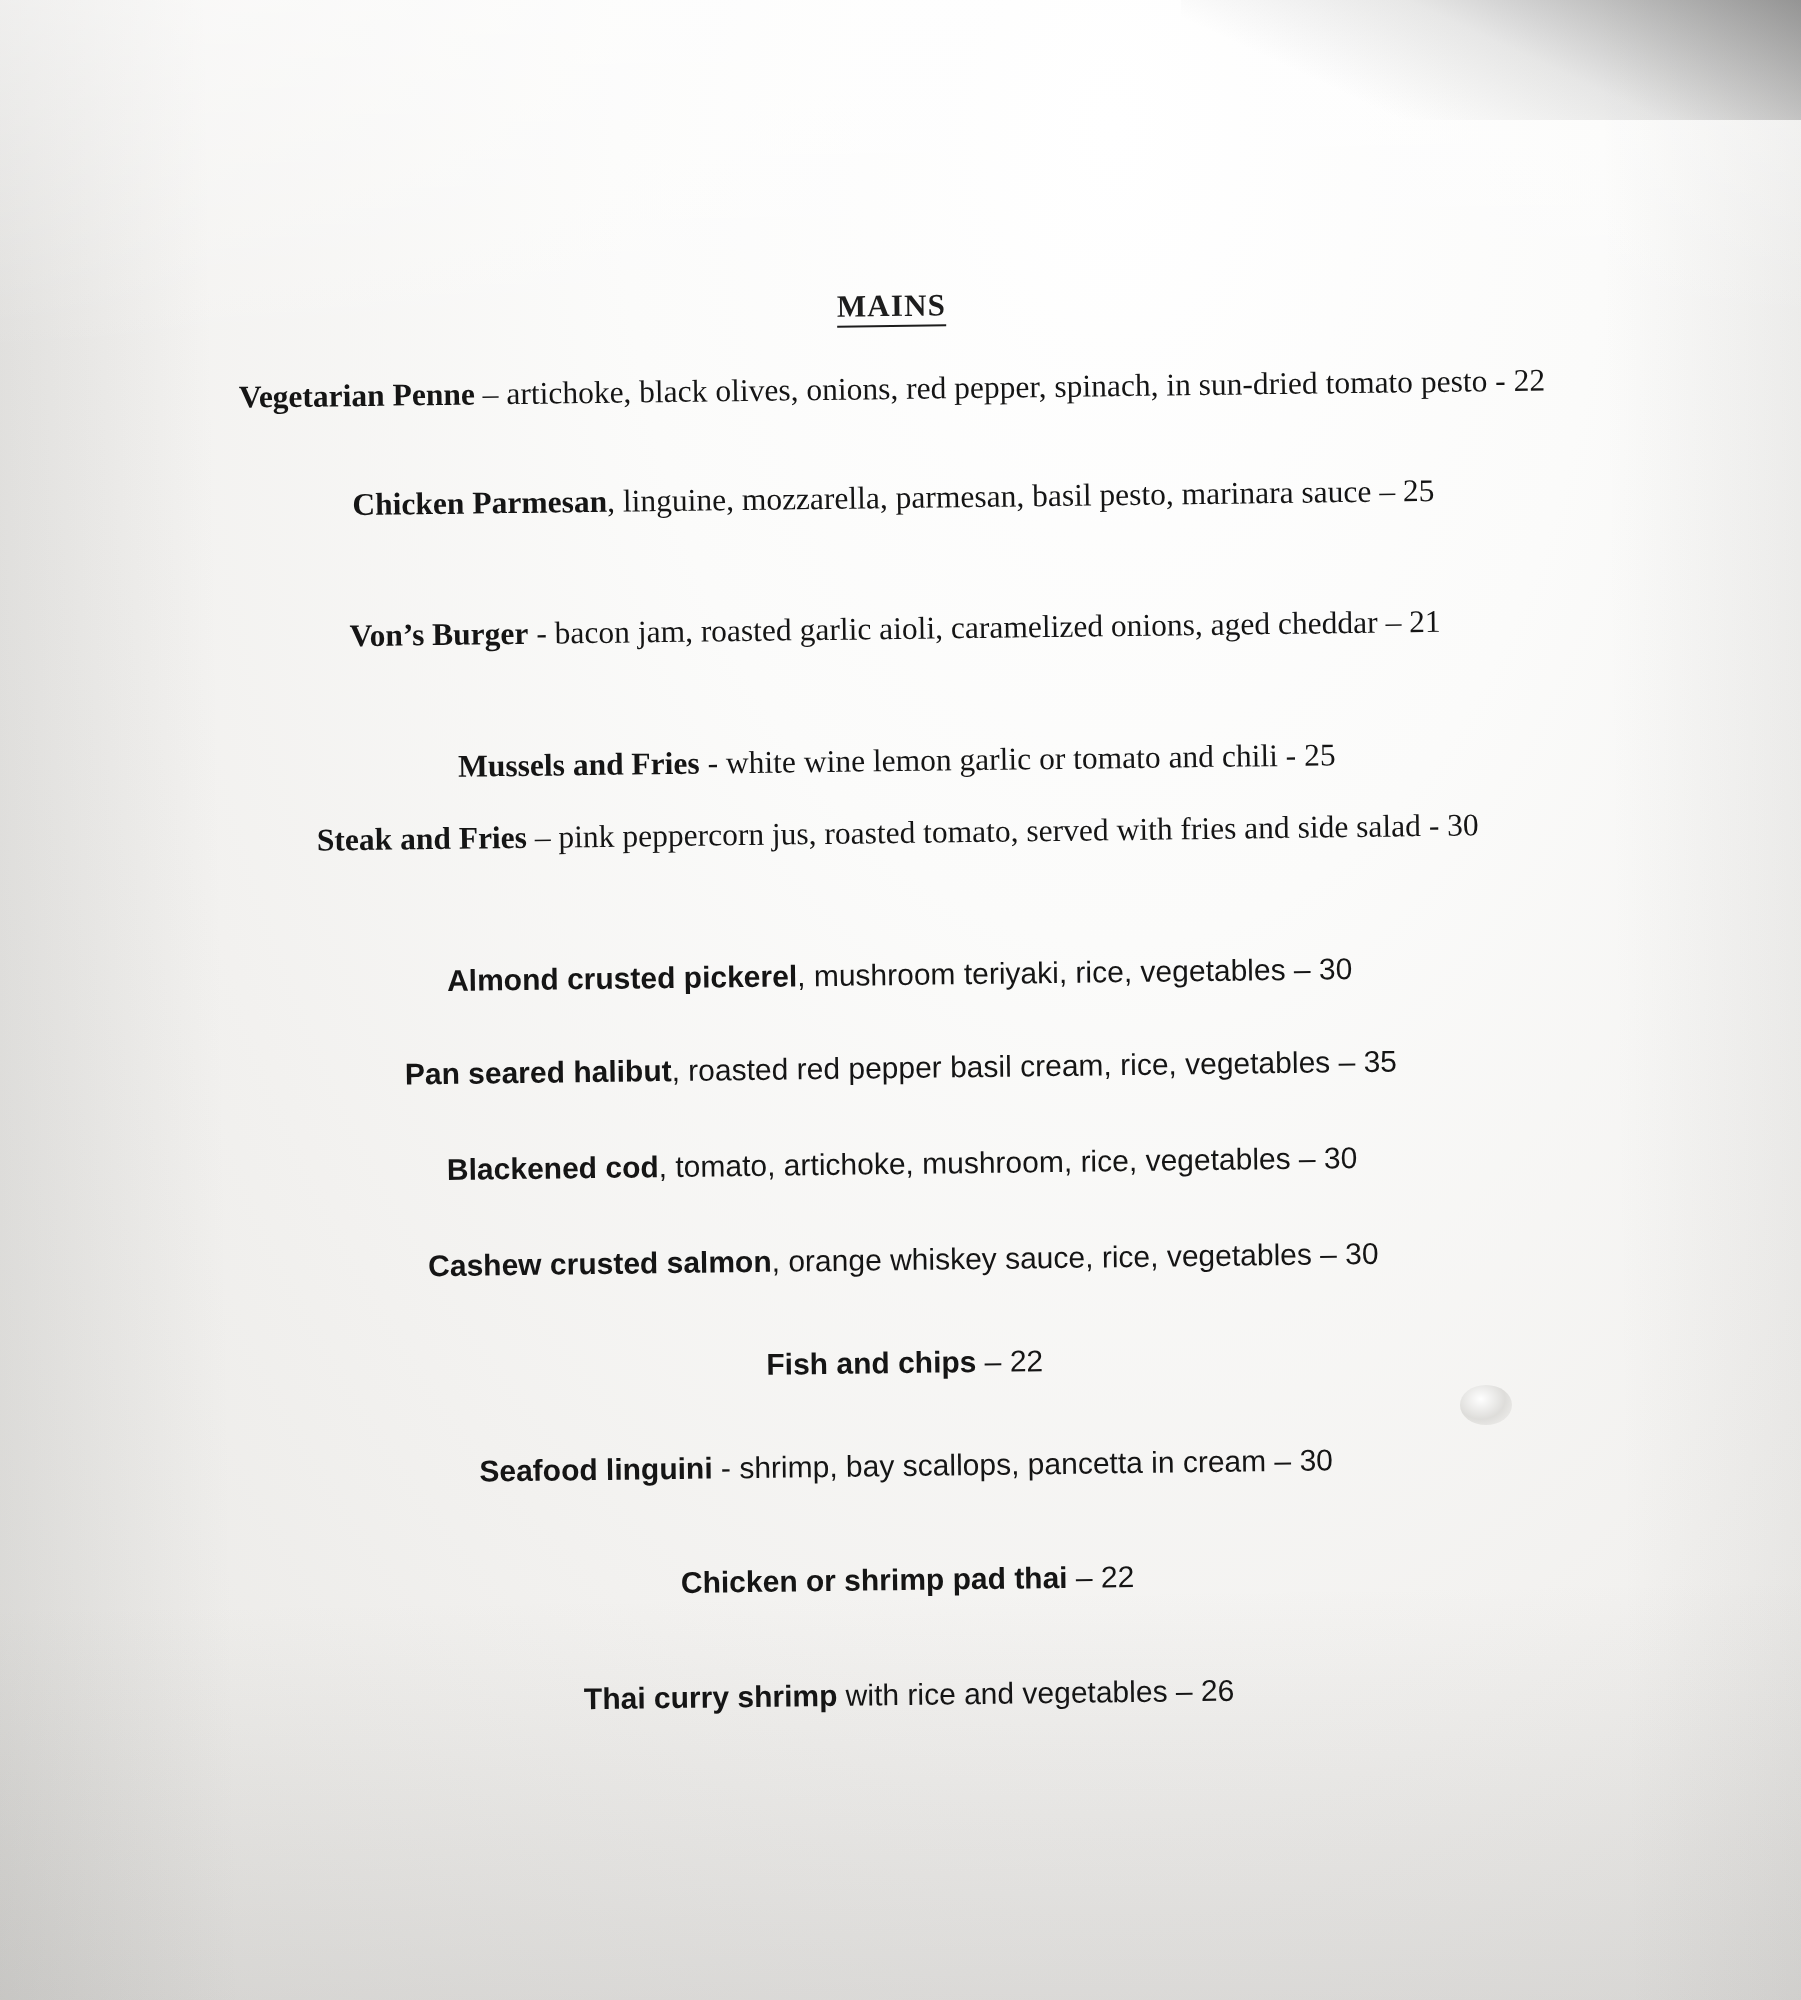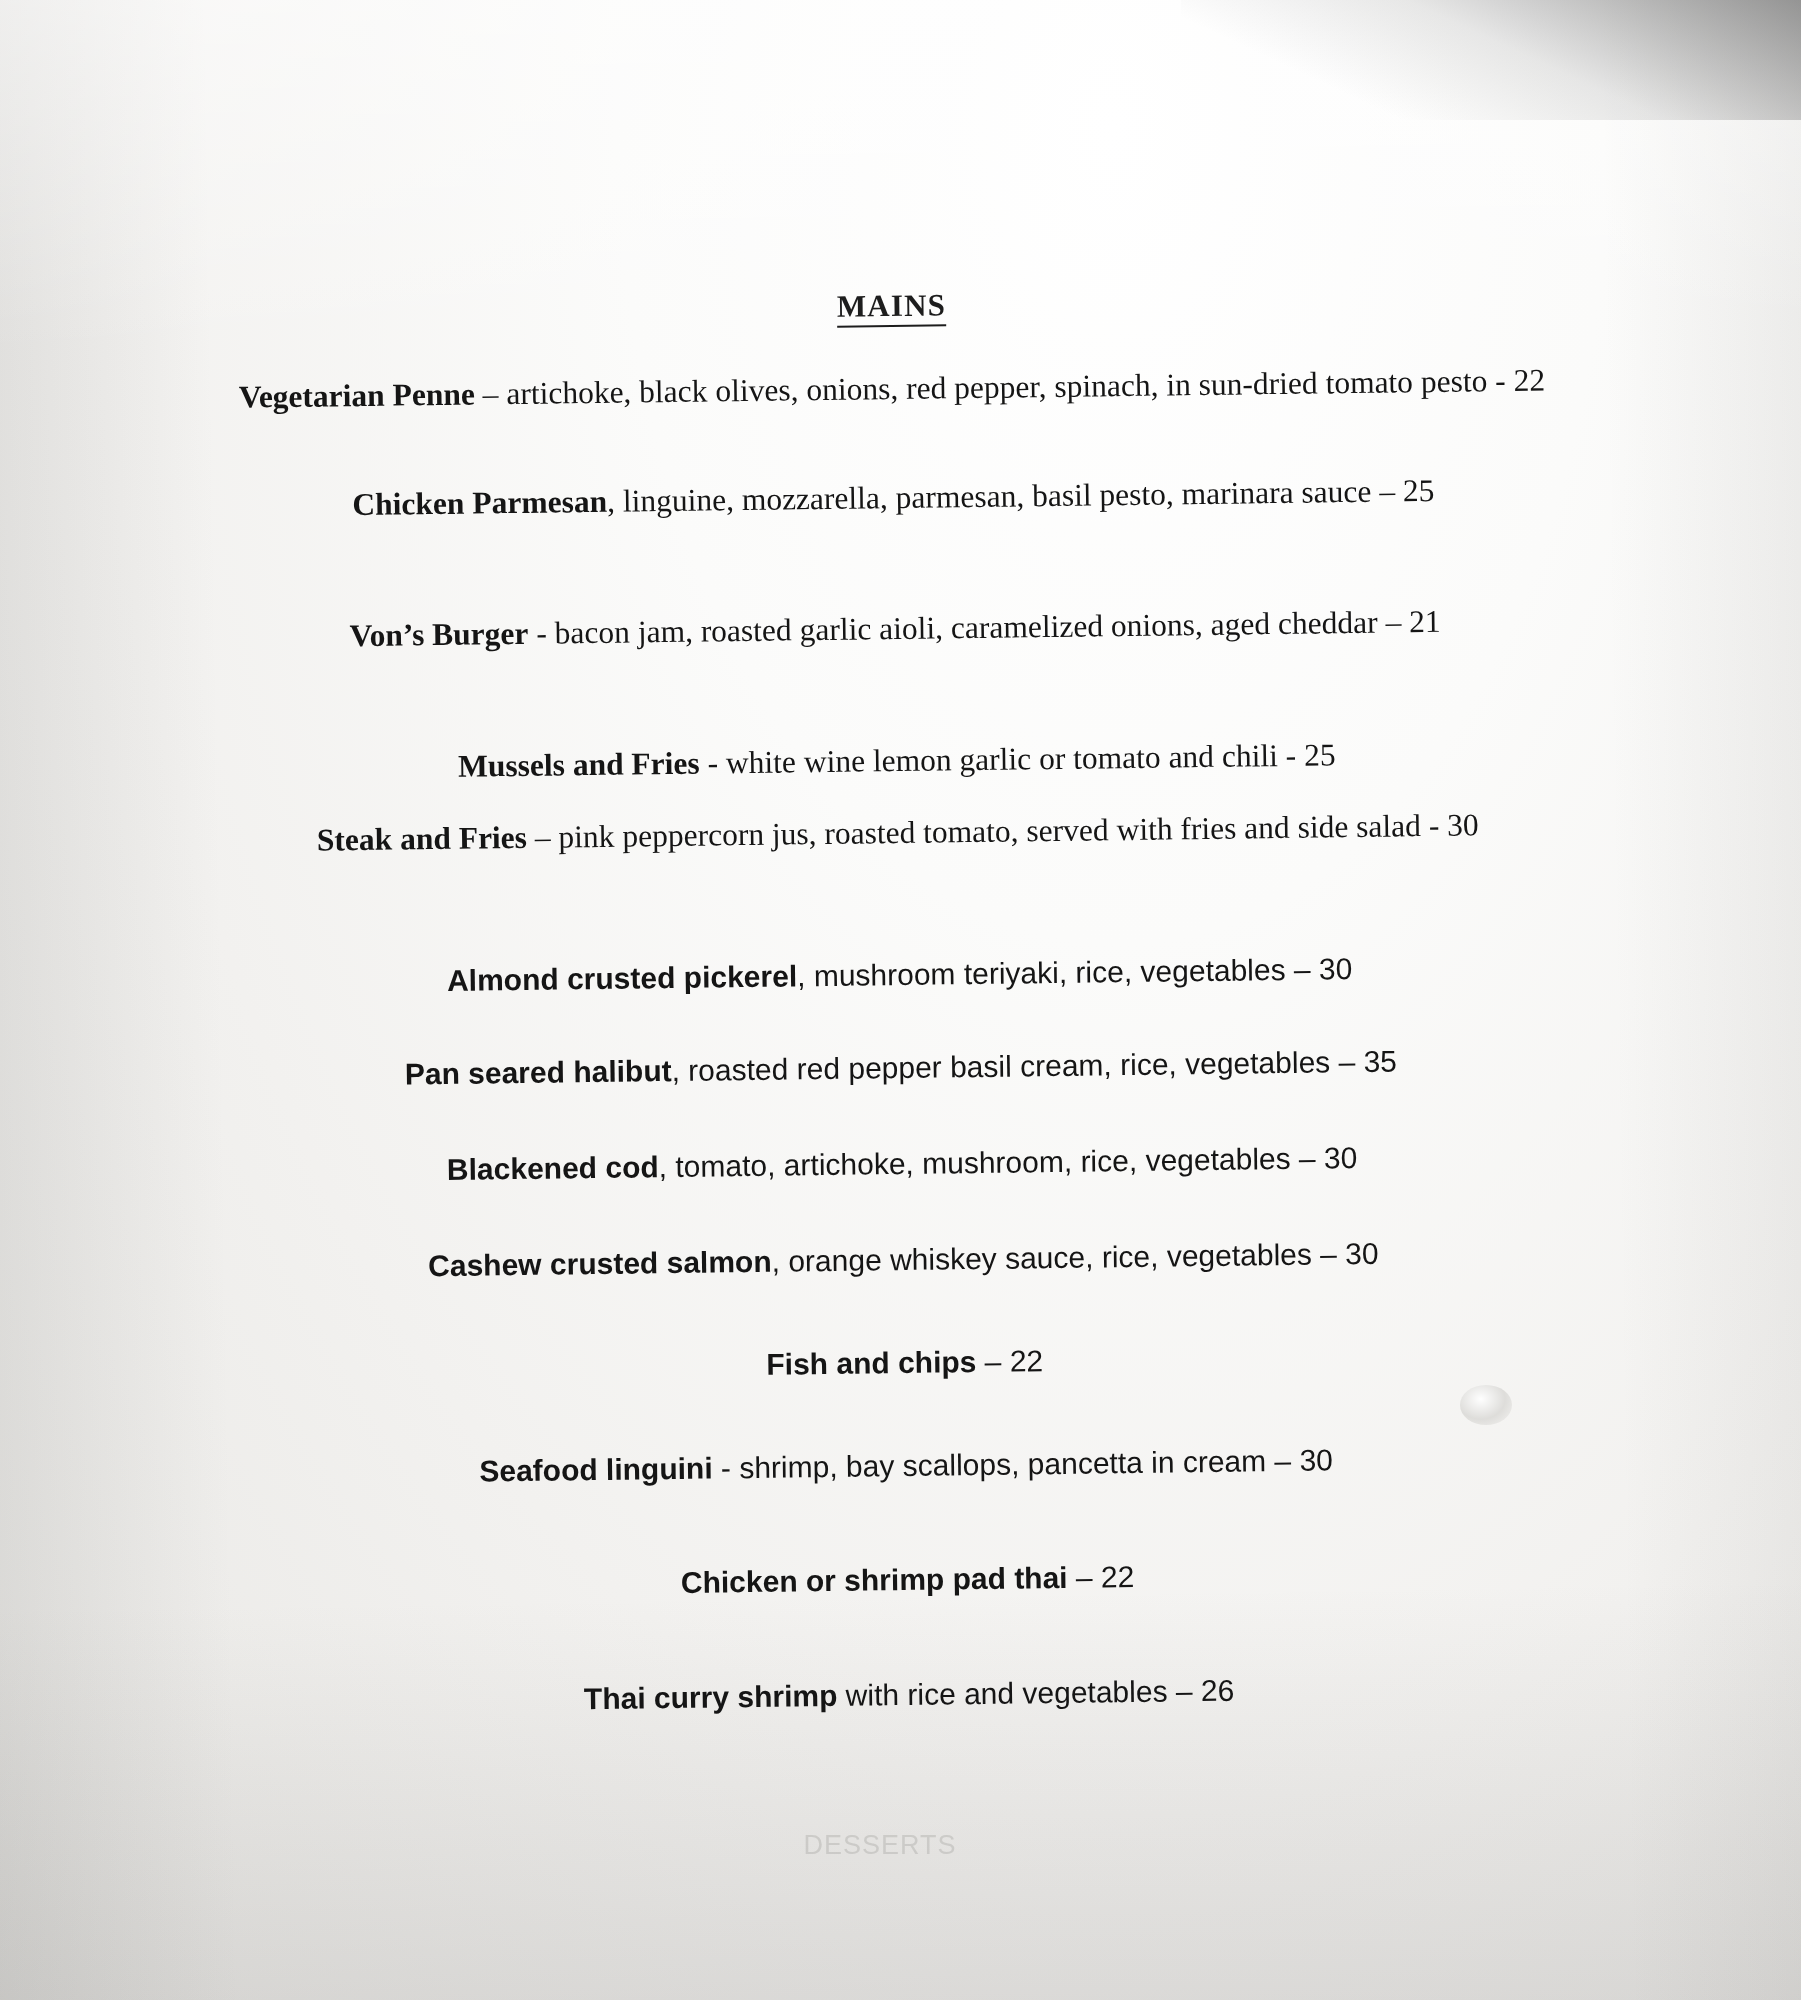--- a/index.html
+++ b/index.html
@@ -170,21 +170,20 @@
 <div id="photo">
 
   <div id="backdrop"></div>
 
   <div id="paper"></div>
 
   <div id="corner-shadow"></div>
 
   <div id="smudge"></div>
 
-  <div id="showthrough">DESSERTS</div>
 
   <div id="menu">
 
     <div class="title"><span class="u">MAINS</span></div>
 
     <div class="item serif" id="i0">
       <span class="nm">Vegetarian Penne</span><span> – </span><span>artichoke, black olives, onions, red pepper, spinach, in sun-dried tomato pesto - 22</span>
     </div>
 
     <div class="item serif" id="i1">

